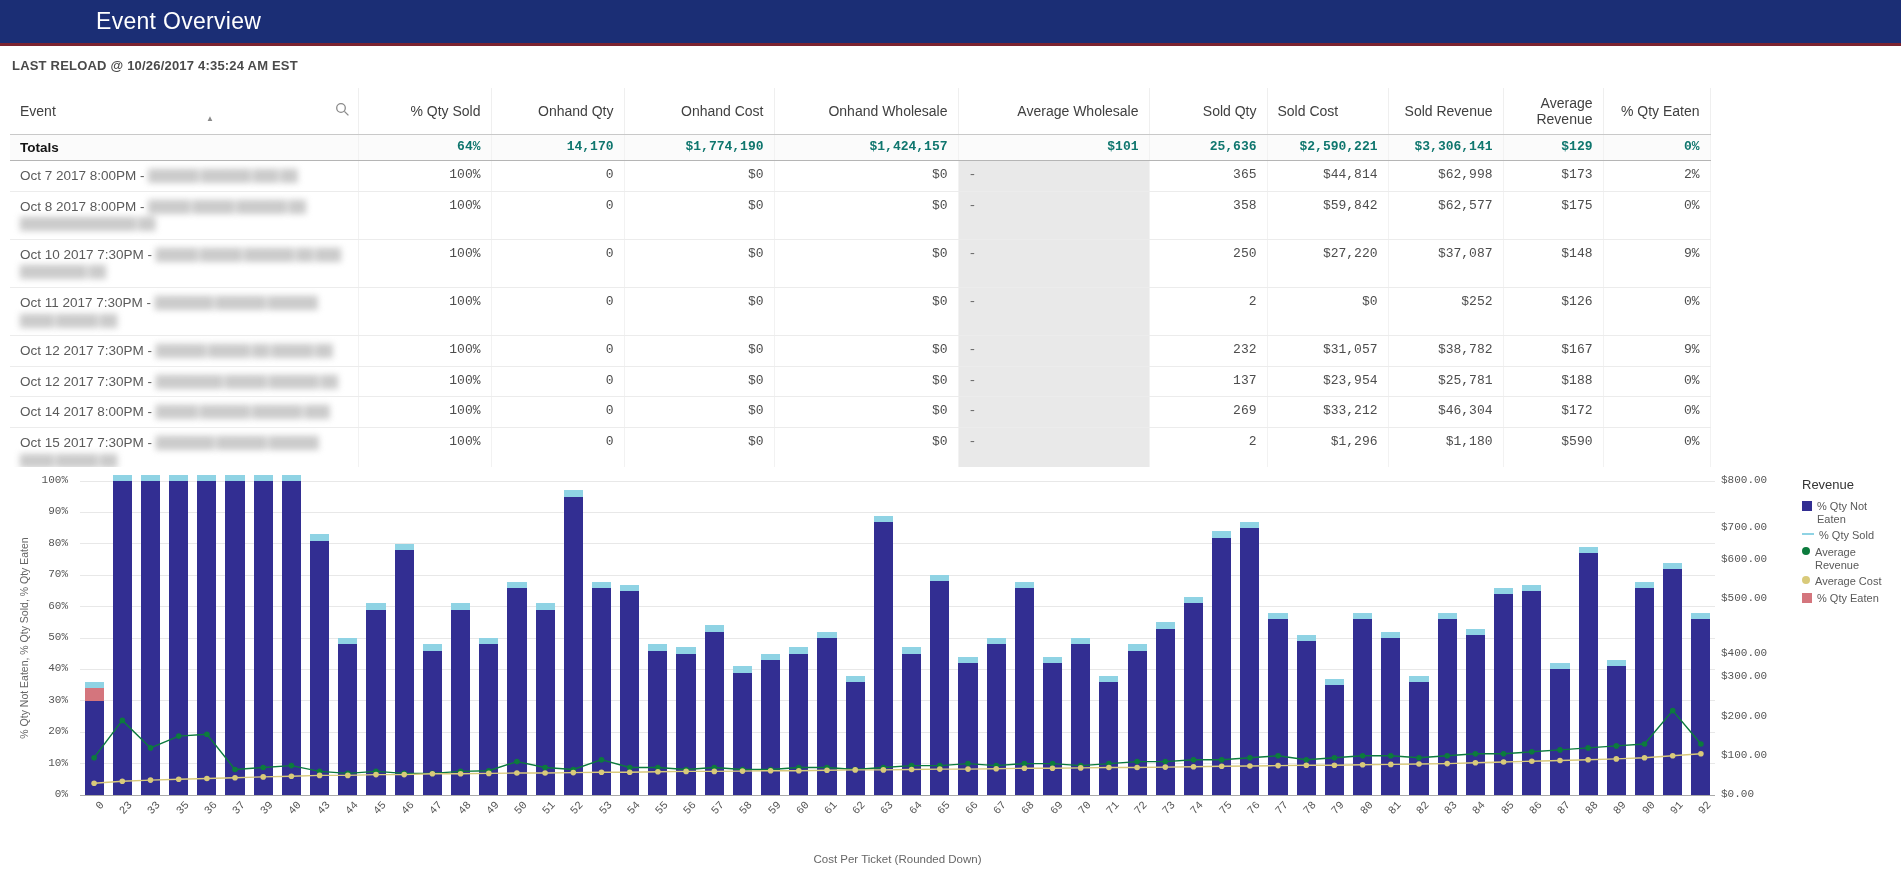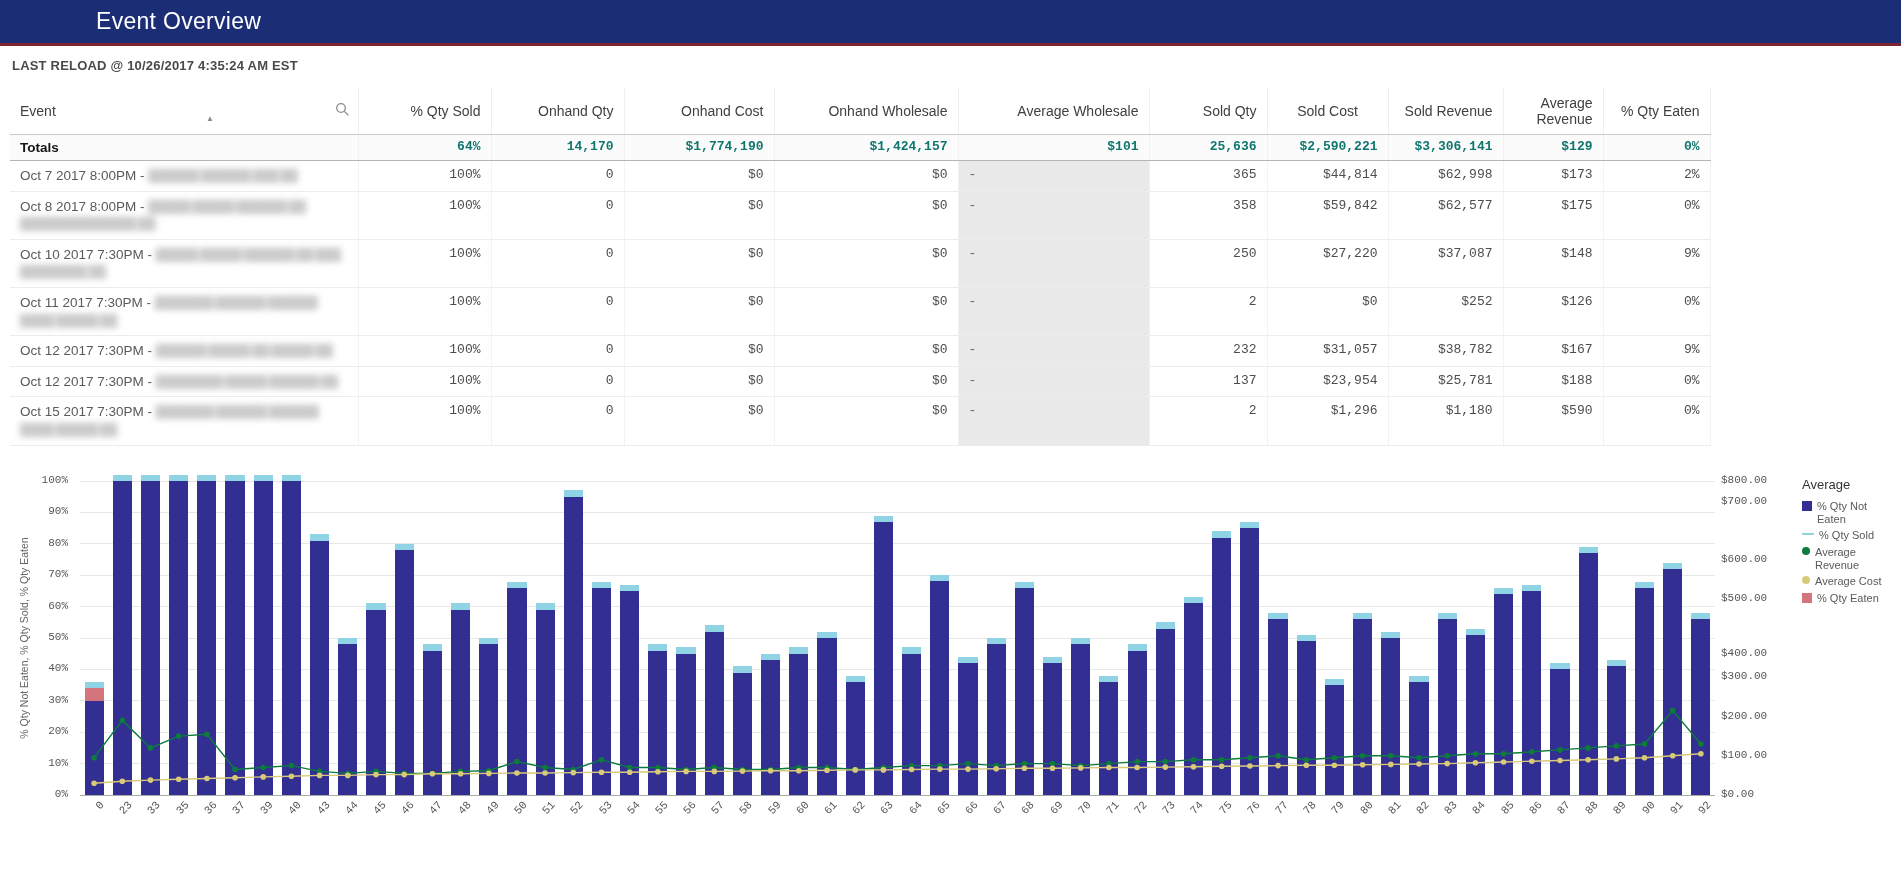--- a/index.html
+++ b/index.html
@@ -83,21 +83,21 @@
             <th class="th-event" style="text-align: left;"><span>Event</span><span class="sort-arrow">▲</span><span class="search-ic"><svg width="15" height="15" viewBox="0 0 15 15">
                   <circle cx="6" cy="6" r="4.3" fill="none" stroke="#8a8a8a" stroke-width="1.3"></circle>
                   <line x1="9.4" y1="9.4" x2="13.4" y2="13.4" stroke="#8a8a8a" stroke-width="1.3"></line>
                 </svg></span></th>
             <th style="text-align: right;">% Qty Sold</th>
             <th style="text-align: right;">Onhand Qty</th>
             <th style="text-align: right;">Onhand Cost</th>
             <th style="text-align: right;">Onhand Wholesale</th>
             <th style="text-align: right;">Average Wholesale</th>
             <th style="text-align: right;">Sold Qty</th>
-            <th style="text-align: center;">Sold Cost</th>
+            <th style="text-align: left;">Sold Cost</th>
             <th style="text-align: right;">Sold Revenue</th>
             <th style="text-align: right;">Average Revenue</th>
             <th style="text-align: right;">% Qty Eaten</th>
           </tr>
         </thead>
         <tbody>
           <tr class="totals-row">
             <td class="td-event">Totals</td>
             <td class="num">64%</td>
             <td class="num">14,170</td>
@@ -179,20 +179,33 @@
             <td class="td-event"><span>Oct 12 2017 7:30PM - </span><span class="blur">████████ █████ ██████ ██</span></td>
             <td class="num">100%</td>
             <td class="num">0</td>
             <td class="num">$0</td>
             <td class="num">$0</td>
             <td class="dash-cell">-</td>
             <td class="num">137</td>
             <td class="num">$23,954</td>
             <td class="num">$25,781</td>
             <td class="num">$188</td>
+            <td class="num">0%</td>
+          </tr>
+          <tr>
+            <td class="td-event"><span>Oct 14 2017 8:00PM - </span><span class="blur">█████ ██████ ██████ ███</span></td>
+            <td class="num">100%</td>
+            <td class="num">0</td>
+            <td class="num">$0</td>
+            <td class="num">$0</td>
+            <td class="dash-cell">-</td>
+            <td class="num">269</td>
+            <td class="num">$33,212</td>
+            <td class="num">$46,304</td>
+            <td class="num">$172</td>
             <td class="num">0%</td>
           </tr>
           <tr>
             <td class="td-event"><span>Oct 15 2017 7:30PM - </span><span class="blur">███████ ██████ ██████ ████ █████ ██</span></td>
             <td class="num">100%</td>
             <td class="num">0</td>
             <td class="num">$0</td>
             <td class="num">$0</td>
             <td class="dash-cell">-</td>
             <td class="num">2</td>
@@ -220,21 +233,21 @@
         <div class="ytickL" style="top: 7px;">100%</div>
       </div>
     <div id="yticksR">
         <div class="ytickR" style="top: 321px;">$0.00</div>
         <div class="ytickR" style="top: 281.75px;">$100.00</div>
         <div class="ytickR" style="top: 242.5px;">$200.00</div>
         <div class="ytickR" style="top: 203.25px;">$300.00</div>
         <div class="ytickR" style="top: 180px;">$400.00</div>
         <div class="ytickR" style="top: 124.75px;">$500.00</div>
         <div class="ytickR" style="top: 85.5px;">$600.00</div>
-        <div class="ytickR" style="top: 28px;">$700.00</div>
+        <div class="ytickR" style="top: 54px;">$700.00</div>
         <div class="ytickR" style="top: 7px;">$800.00</div>
       </div>
     <div id="plot">
         <div class="gridline axis-bottom" style="top: 313.5px;"></div>
         <div class="gridline" style="top: 282.1px;"></div>
         <div class="gridline" style="top: 250.7px;"></div>
         <div class="gridline" style="top: 219.3px;"></div>
         <div class="gridline" style="top: 187.9px;"></div>
         <div class="gridline" style="top: 156.5px;"></div>
         <div class="gridline" style="top: 125.1px;"></div>
@@ -534,22 +547,23 @@
         <div class="xtick" style="left: 1507.58px;">85</div>
         <div class="xtick" style="left: 1535.77px;">86</div>
         <div class="xtick" style="left: 1563.96px;">87</div>
         <div class="xtick" style="left: 1592.15px;">88</div>
         <div class="xtick" style="left: 1620.34px;">89</div>
         <div class="xtick" style="left: 1648.53px;">90</div>
         <div class="xtick" style="left: 1676.72px;">91</div>
         <div class="xtick" style="left: 1704.91px;">92</div>
       </div>
     <div id="ylabelL">% Qty Not Eaten, % Qty Sold, % Qty Eaten</div>
+    <div id="xlabel">Cost Per Ticket (Rounded Down)</div>
     <div id="legend">
-      <div class="ltitle">Average</div>
+      <div class="ltitle">Revenue</div>
       <div id="legend-items">
           <div class="litem">
             <span class="lmark marker-square" style="background: rgb(50, 46, 146);"></span>
             <span>% Qty Not Eaten</span>
           </div>
           <div class="litem">
             <span class="lmark marker-line" style="background: rgb(143, 211, 228);"></span>
             <span>% Qty Sold</span>
           </div>
           <div class="litem">

